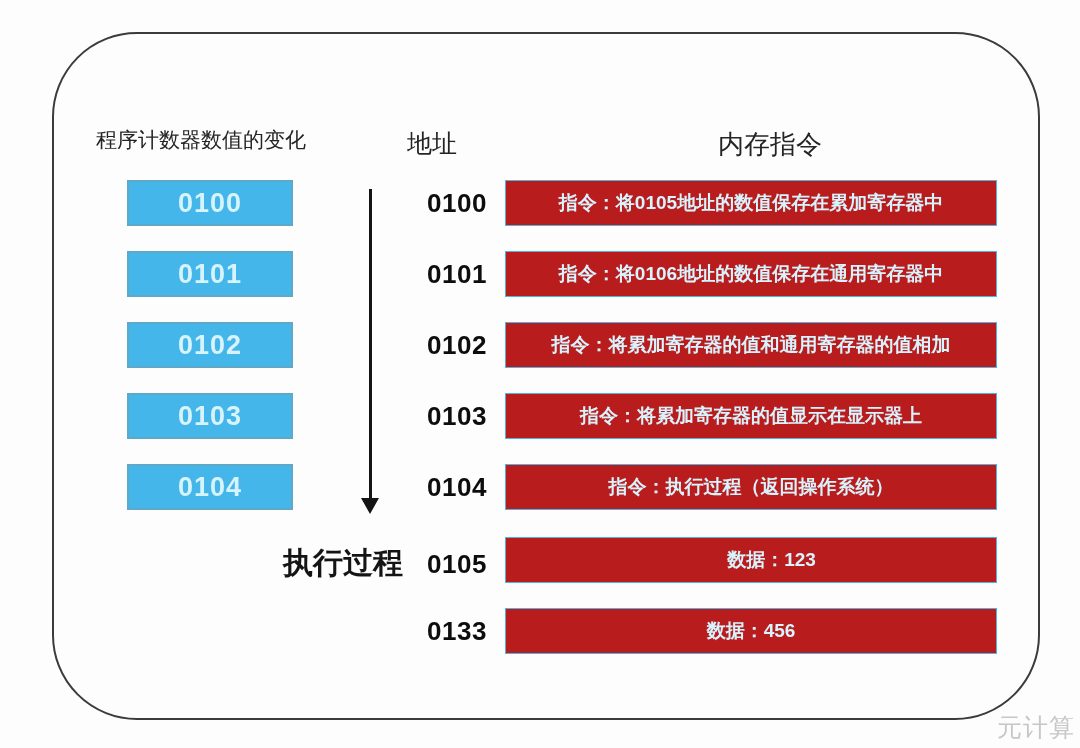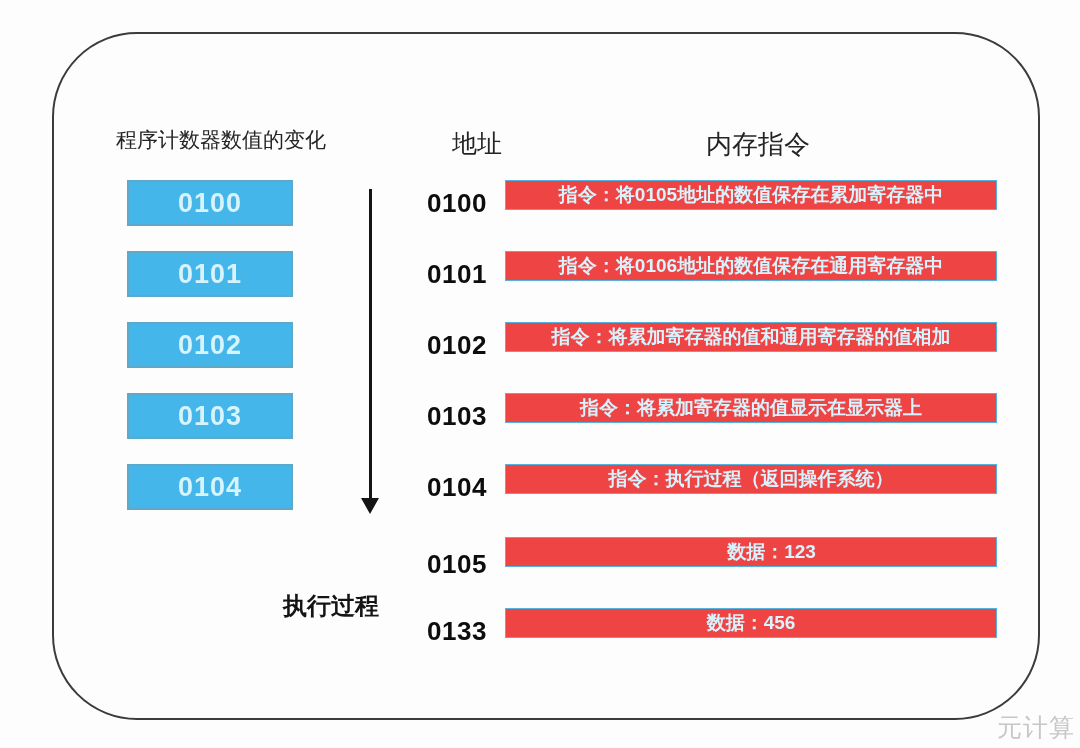--- a/index.html
+++ b/index.html
@@ -17,36 +17,35 @@
     left: 52px; top: 32px;
     width: 984px; height: 684px;
     border: 2px solid #3b3b3b;
     border-radius: 85px;
     background: transparent;
   }
   .col-header {
     position: absolute;
     color: #242424;
     white-space: nowrap;
-    margin-left: 20px;
   }
   .pc-header {
     left: 96px; top: 126px;
     font-size: 21px;
     font-weight: 400;
   }
   .addr-header {
     left: 407px; top: 127px;
     width: 100px;
-    text-align: center;
+    text-align: left;
     font-size: 25px;
     font-weight: 500;
   }
   .mem-header {
-    left: 492px; top: 127px;
+    left: 524px; top: 127px;
     width: 492px;
     text-align: center;
     font-size: 26px;
     font-weight: 500;
   }
   .pc-box {
     position: absolute;
     left: 127px;
     width: 166px; height: 46px;
     box-sizing: border-box;
@@ -56,23 +55,23 @@
     font-size: 27px;
     font-weight: bold;
     display: flex;
     align-items: center;
     justify-content: center;
     letter-spacing: 1px;
   }
   .mem-box {
     position: absolute;
     left: 505px;
-    width: 492px; height: 30px;
+    width: 492px; height: 46px;
     box-sizing: border-box;
-    background: #ef4444;
+    background: #b91c1c;
     border: 1px solid #53b2de;
     color: #d7f4fe;
     font-size: 19px;
     font-weight: bold;
     display: flex;
     align-items: center;
     justify-content: center;
     white-space: nowrap;
   }
   .addr {
@@ -104,25 +103,24 @@
     position: absolute;
     left: 361px; top: 498px;
     width: 0; height: 0;
     border-left: 9px solid transparent;
     border-right: 9px solid transparent;
     border-top: 16px solid #141414;
   }
   .execution-label {
     position: absolute;
     left: 283px; top: 543px;
-    font-size: 24px;
+    font-size: 30px;
     font-weight: 600;
     color: #141414;
     white-space: nowrap;
-    margin-top: 47px;
   }
   .watermark {
     position: absolute;
     left: 997px; top: 711px;
     font-size: 25px;
     font-weight: normal;
     color: #c7c7c7;
     letter-spacing: 1px;
     white-space: nowrap;
   }

